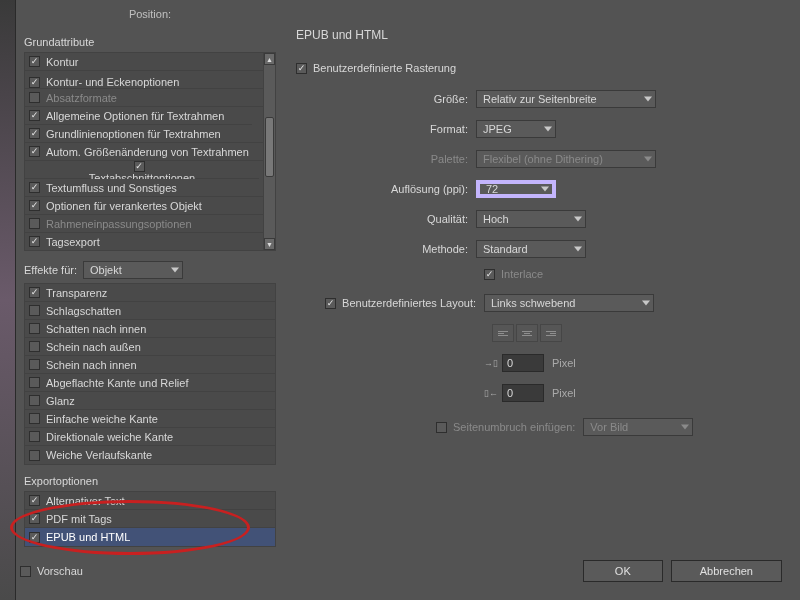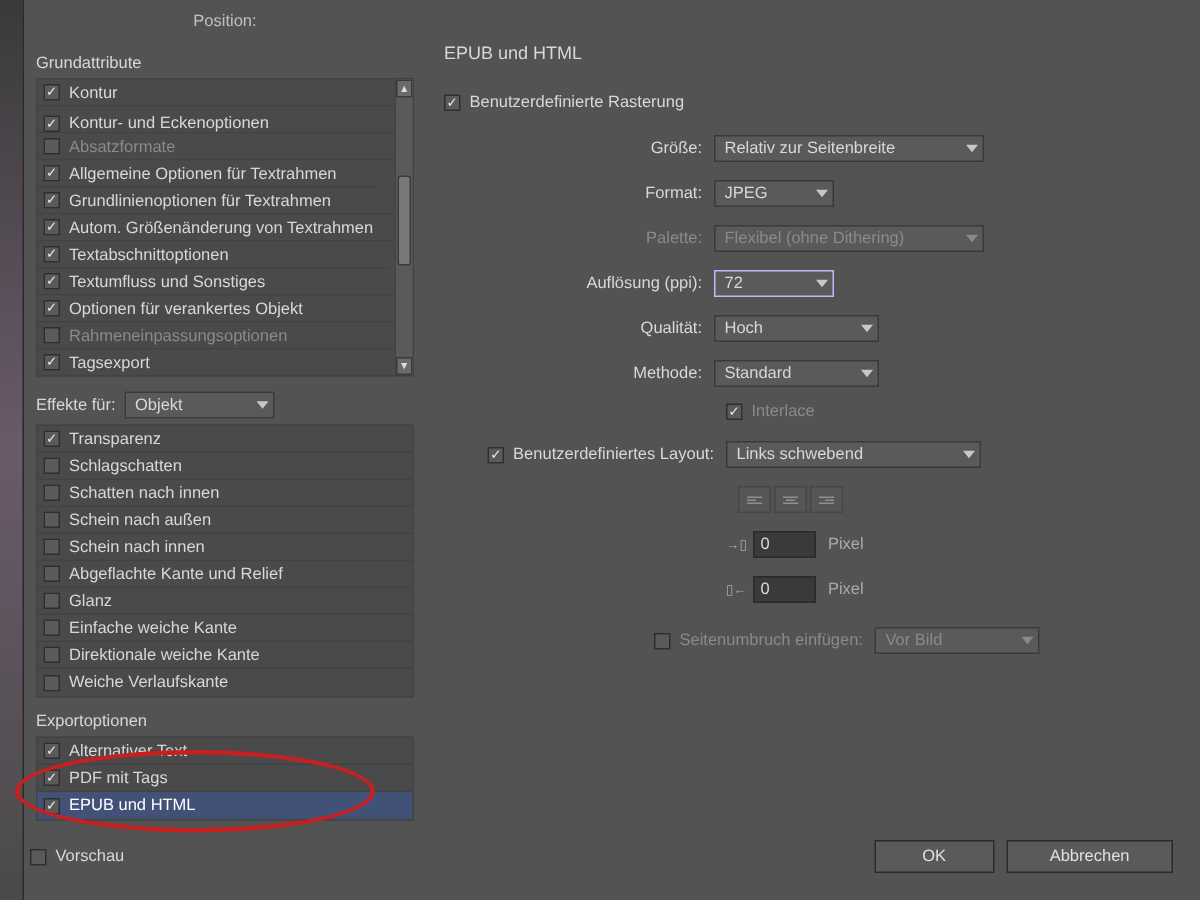--- a/index.html
+++ b/index.html
@@ -62,21 +62,21 @@
 }
 .dropdown.disabled { color:#8a8a8a; }
 .dropdown::after {
   content:""; position:absolute; right:3px; top:50%;
   transform:translateY(-50%);
   border-left:4px solid transparent;
   border-right:4px solid transparent;
   border-top:5px solid #c8c8c8;
 }
 .dropdown.disabled::after { border-top-color:#8a8a8a; }
-.dropdown.highlight { border:1px solid #c4b5fd; }
+.dropdown.highlight { border:4px solid #c4b5fd; }
 .right-title { font-size:12px; margin:20px 0 16px 0; }
 .cb-row { display:flex; align-items:center; margin:4px 0 10px 0;text-align:right; }
 .cb-row.disabled { color:#8a8a8a; }
 .cb-row .check { margin-right:6px; }
 .form-row { display:flex; align-items:center; margin:6px 0; }
 .form-label { width:180px; text-align:right; padding-right:8px; font-size:11px;}
 .form-label.disabled { color:#8a8a8a; }
 .num-input {
   background:#3a3a3a; border:1px solid #2a2a2a;
   height:18px; width:42px; color:#d8d8d8; padding:0 4px;
@@ -135,21 +135,21 @@
           <span>Allgemeine Optionen für Textrahmen</span>
         </div>
         <div class="list-row" style="margin-right: 12px;">
           <div class="check checked"></div>
           <span>Grundlinienoptionen für Textrahmen</span>
         </div>
         <div class="list-row" style="margin-right: 12px;">
           <div class="check checked"></div>
           <span>Autom. Größenänderung von Textrahmen</span>
         </div>
-        <div class="list-row" style="margin-right: 16px;">
+        <div class="list-row" style="margin-right: 16px; flex-direction: column;">
           <div class="check checked"></div>
           <span>Textabschnittoptionen</span>
         </div>
         <div class="list-row" style="margin-right: 12px;">
           <div class="check checked"></div>
           <span>Textumfluss und Sonstiges</span>
         </div>
         <div class="list-row" style="margin-right: 12px;">
           <div class="check checked"></div>
           <span>Optionen für verankertes Objekt</span>

